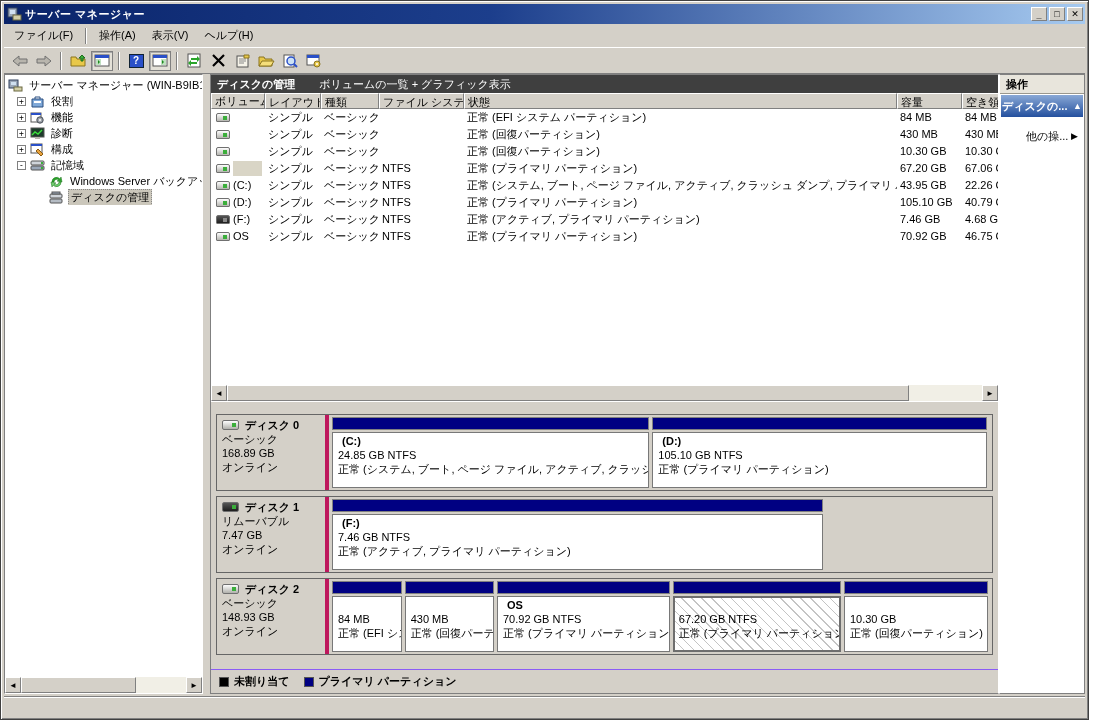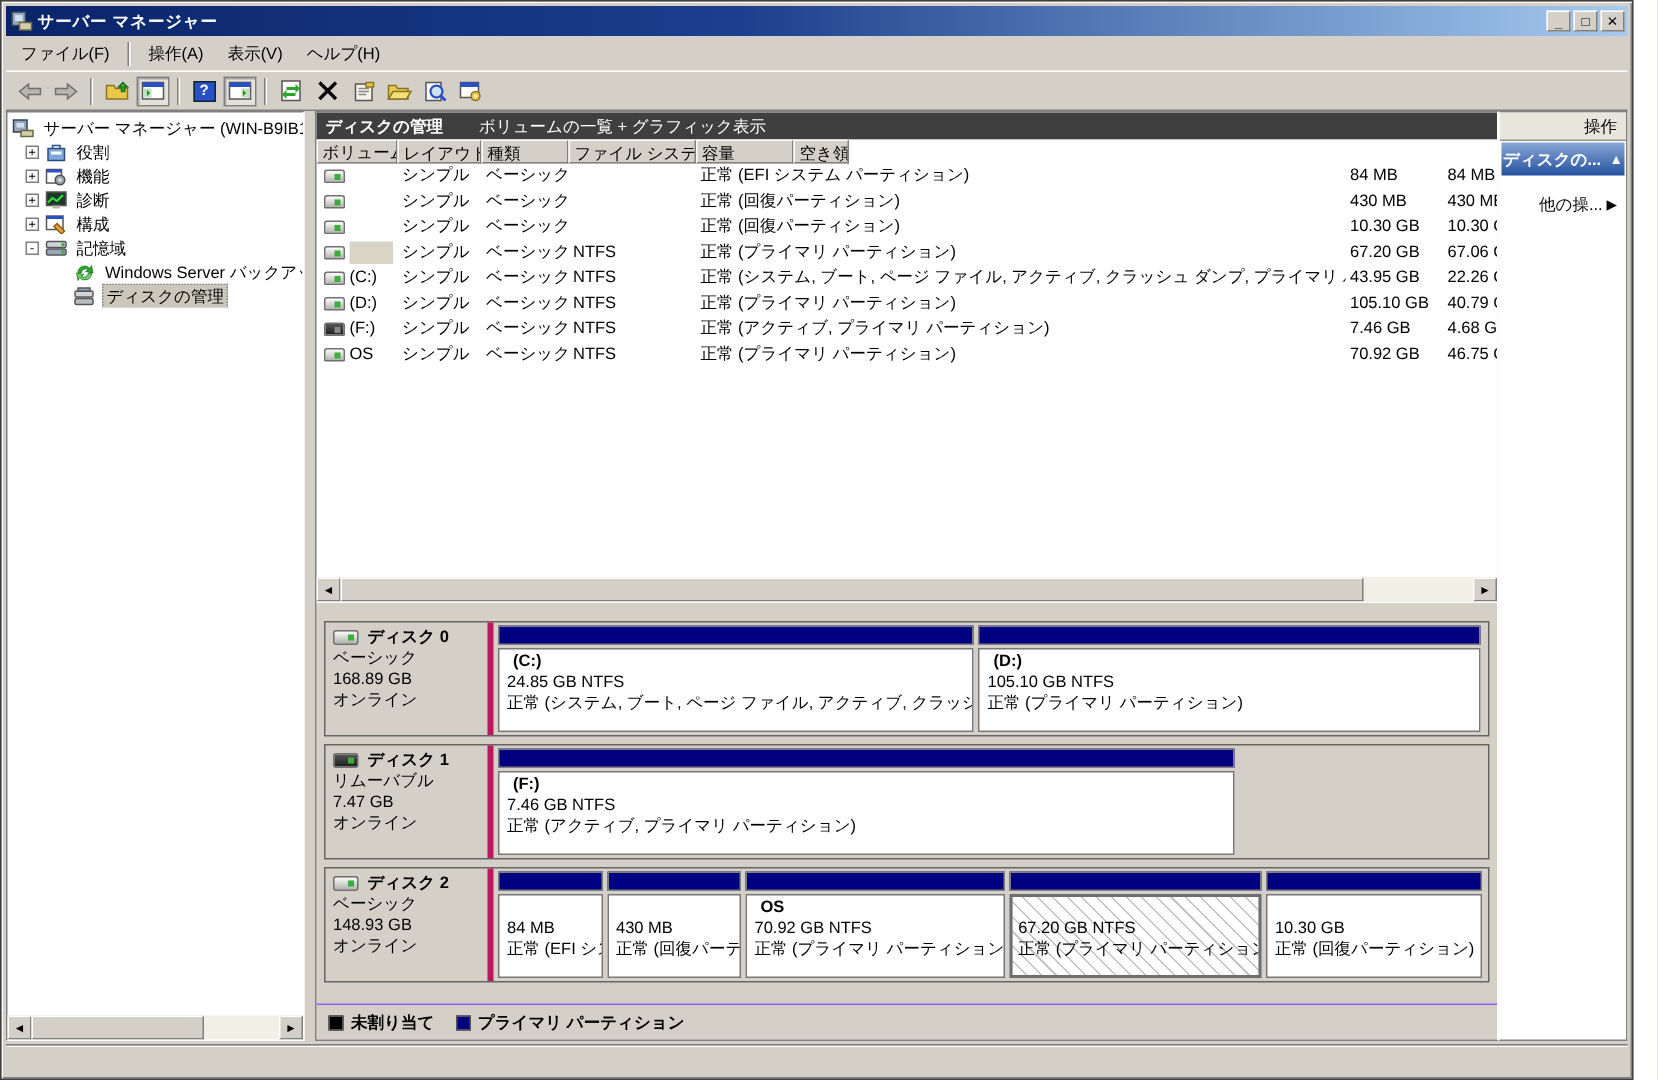--- a/index.html
+++ b/index.html
@@ -99,21 +99,21 @@
 
   
   .legend { height:24px; flex:none; background:#D4D0C8; border-top:1px solid #8b5cf6;
             display:flex; align-items:center; padding-left:8px; font-weight:bold; }
   .lsq { width:10px; height:10px; border:1px solid #555; margin-right:5px; flex:none; }
   .legend .item { display:flex; align-items:center; margin-right:14px; }
 
   
   .rpane { flex:1; background:#fff; border:1px solid #808080; border-left-color:#fff; display:flex;
            flex-direction:column; overflow:hidden; }
-  .rp-title { height:19px; padding:2px 6px; font-weight:normal; background:#E8E5DC; border-bottom:1px solid #9a978e; flex:none;text-align:right; }
+  .rp-title { height:19px; padding:2px 6px; font-weight:bold; background:#E8E5DC; border-bottom:1px solid #9a978e; flex:none; }
   .rp-section { height:22px; margin:1px; background:linear-gradient(#89A8D6,#24509E); color:#fff; font-weight:bold;
                 display:flex; align-items:center; padding:0 1px; flex:none; }
   .rp-section .arr { margin-left:auto; font-size:9px; }
   .rp-more { height:20px; display:flex; align-items:center; padding:16px 6px 0 26px; flex:none; }
   .rp-more .arr { margin-left:auto; font-size:9px; }
 
   
   .statusbar { height:20px; flex:none; margin-top:2px; border-top:1px solid #808080;
                box-shadow: inset 0 1px 0 #fff; background:#D4D0C8; }
 
@@ -356,20 +356,21 @@
         <b>ディスクの管理</b>
         <span>ボリュームの一覧 + グラフィック表示</span>
       </div>
 
       <div class="vl">
         <div class="vl-head">
           <span class="vl-hcell c0">ボリューム</span>
           <span class="vl-hcell c1">レイアウト</span>
           <span class="vl-hcell c2">種類</span>
           <span class="vl-hcell c3">ファイル システム</span>
+          <span class="vl-hcell c4">状態</span>
           <span class="vl-hcell c5">容量</span>
           <span class="vl-hcell c6">空き領域</span>
         </div>
 
         <div class="vl-row">
           <span class="vcell c0">
               <span class="vol-icon"></span>
               <span class="namecell"></span>
             </span>
           <span class="vcell c1">シンプル</span>

